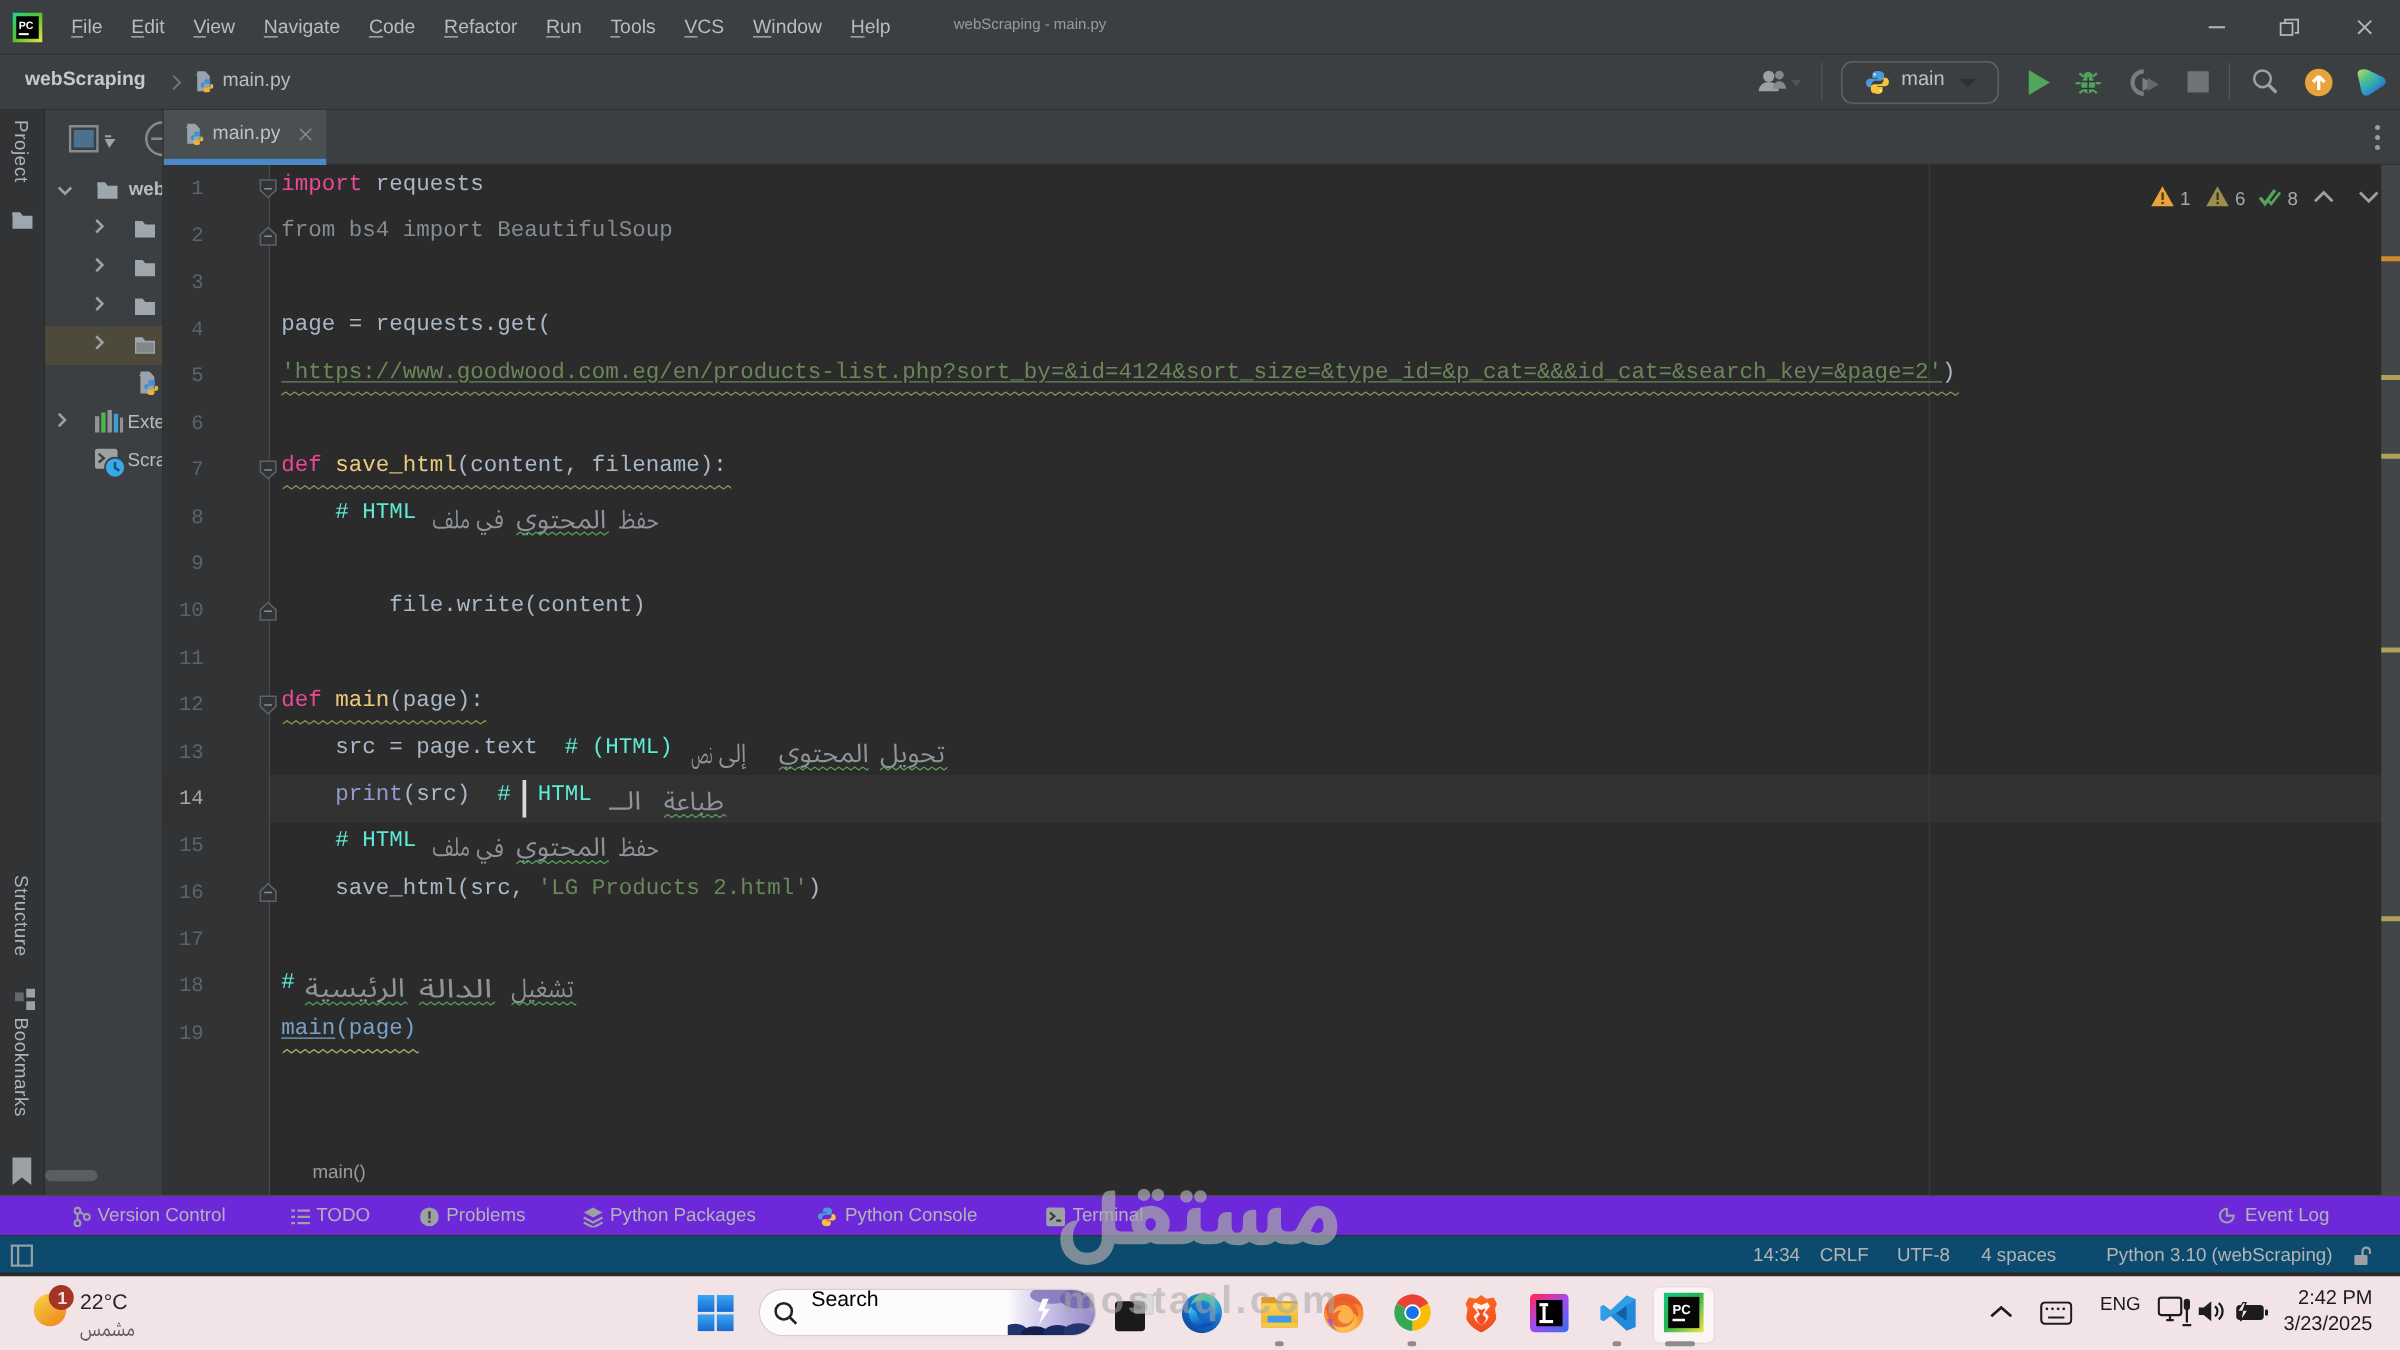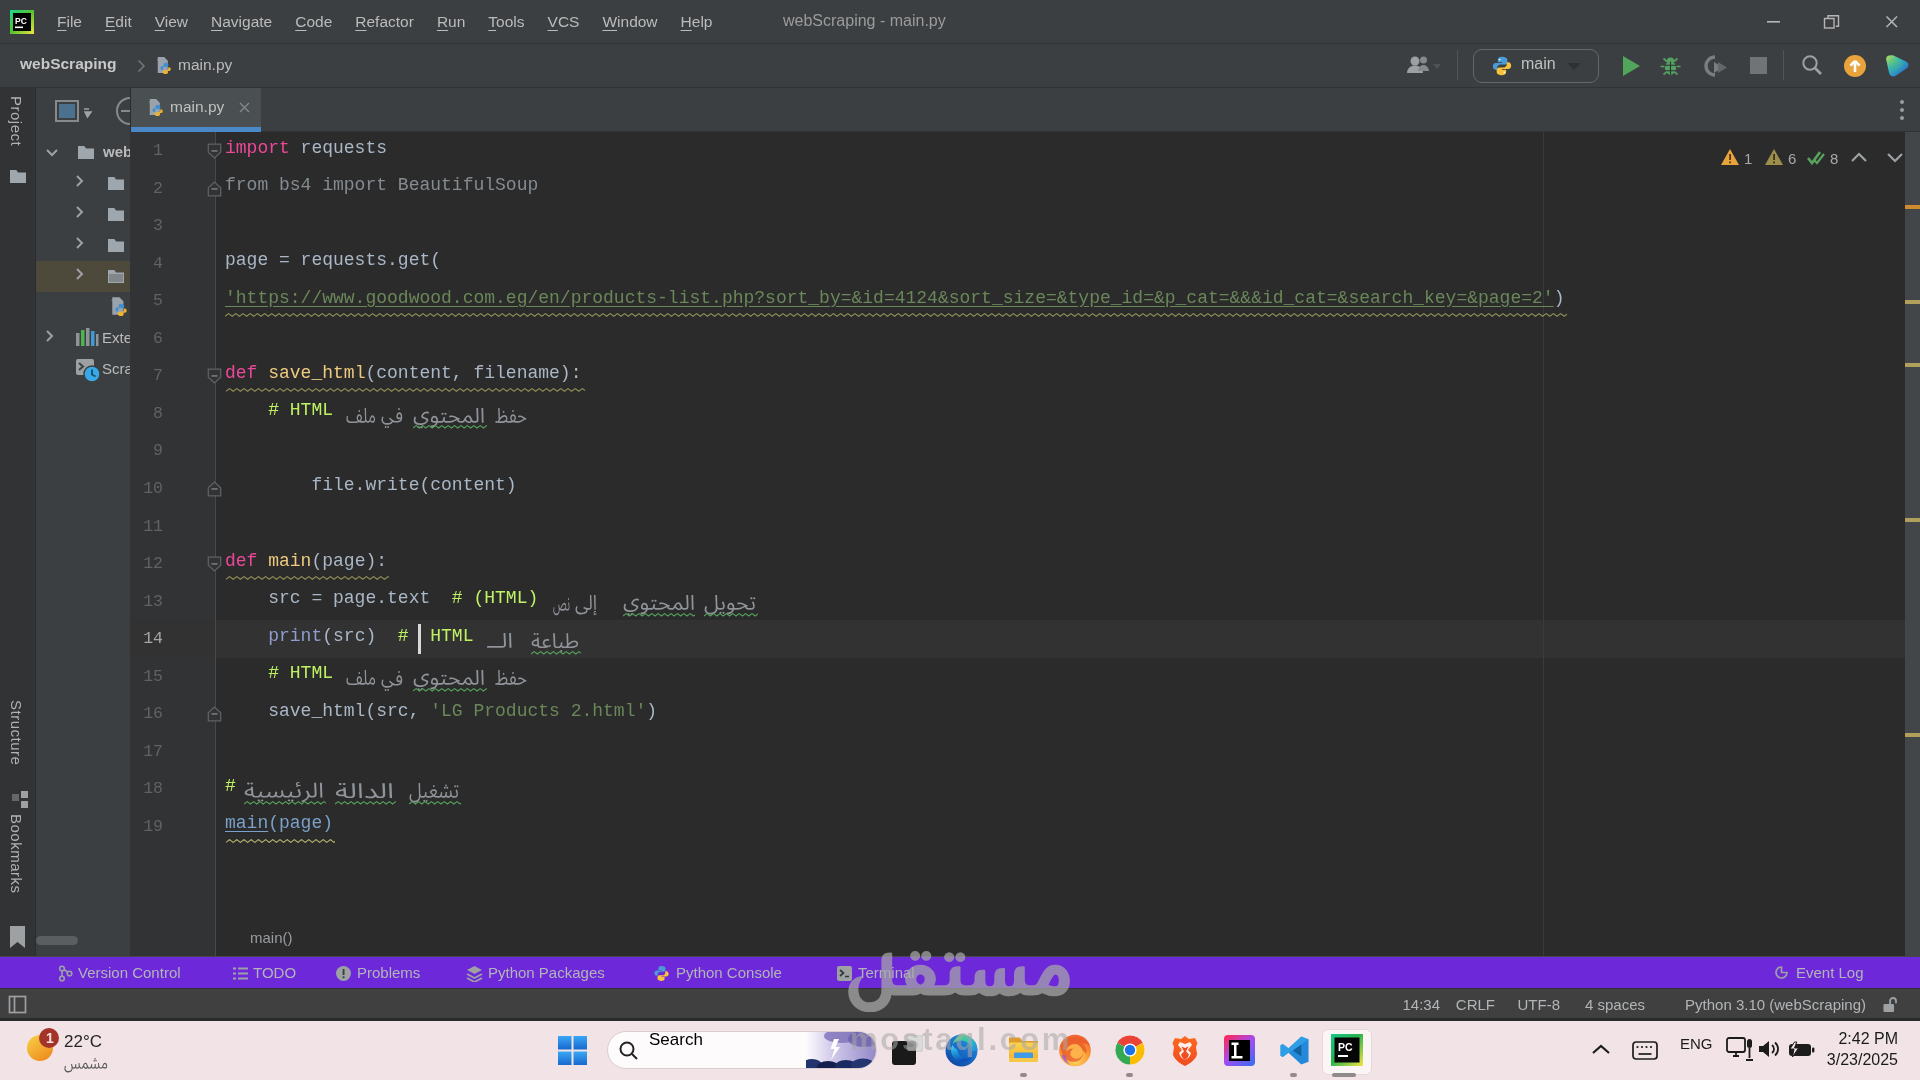--- a/index.html
+++ b/index.html
@@ -1,31 +1,31 @@
 <!DOCTYPE html>
 <html><head><meta charset="utf-8"><style>
 *{margin:0;padding:0;box-sizing:border-box}
 html,body{width:1920px;height:1080px;overflow:hidden;background:#2b2b2b;font-family:"Liberation Sans",sans-serif}
 .abs{position:absolute}
 #titlebar{position:absolute;left:0;top:0;width:1920px;height:44px;background:#3c3f41;border-bottom:1px solid #323232}
 .menu{position:absolute;top:0;height:43px;display:flex;align-items:center;gap:23px;left:57px;color:#bbbbbb;font-size:15.5px}
 .menu u{text-decoration-thickness:1px;text-underline-offset:3px}
-#wintitle{position:absolute;left:783px;top:12px;color:#9b9b9b;font-size:16px}
+#wintitle{position:absolute;left:763px;top:12px;color:#9b9b9b;font-size:12px}
 #toolbar{position:absolute;left:0;top:44px;width:1920px;height:44px;background:#3c3f41;border-bottom:1px solid #323232}
 #tabbar{position:absolute;left:131px;top:88px;width:1789px;height:44px;background:#3c3f41;border-bottom:1px solid #2f3234}
 #leftstrip{position:absolute;left:0;top:88px;width:36px;height:900px;background:#313335;border-right:1px solid #2a2c2e}
 .vtext{writing-mode:vertical-rl;color:#b0b3b5;font-size:15px;letter-spacing:0.5px}
 #projpanel{position:absolute;left:36px;top:88px;width:94px;height:900px;background:#3c3f41}
 #editor{position:absolute;left:130px;top:132px;width:1790px;height:824px;background:#2b2b2b}
 .ln{position:absolute;left:0;width:33px;text-align:right;color:#606366;font-family:"Liberation Mono",monospace;font-size:16.5px}
 .cl{position:absolute;left:95px;white-space:pre;color:#a9b7c6;font-family:"Liberation Mono",monospace;font-size:18px}
-.o{color:#ec4899}.s{color:#6a8759}.c{color:#bef264}.fn{color:#edca7e}.bi{color:#8f9ccc}.na{color:#b3553a}.gi{color:#848b91}.lk{color:#79a1c9}
+.o{color:#ec4899}.s{color:#6a8759}.c{color:#5eead4}.fn{color:#edca7e}.bi{color:#8f9ccc}.na{color:#b3553a}.gi{color:#848b91}.lk{color:#79a1c9}
 .trow{position:absolute;left:0;width:94px;height:31px;display:flex;align-items:center;color:#bbbbbb;font-size:15px;white-space:nowrap;overflow:hidden}
 #botbar{position:absolute;left:0;top:956px;width:1920px;height:32px;background:#6d28d9;border-top:1px solid #474a4c;color:#b2b5b7;font-size:15px}
-#statusbar{position:absolute;left:0;top:988px;width:1920px;height:30px;background:#404040;border-top:1px solid #323232;color:#b2b5b7;font-size:15px}
+#statusbar{position:absolute;left:0;top:988px;width:1920px;height:30px;background:#0c4a6e;border-top:1px solid #323232;color:#b2b5b7;font-size:15px}
 #taskbar{position:absolute;left:0;top:1021px;width:1920px;height:59px;background:#f2e4e6}
 .sbit{position:absolute;top:0;height:30px;display:flex;align-items:center}
 </style></head><body>
 <div id="titlebar">
 <svg class="abs" style="left:10px;top:10px" width="24" height="24">
       <defs>
 <linearGradient id="pcg" x1="0" y1="0" x2="1" y2="1">
           <stop offset="0" stop-color="#1bd789"></stop>
           <stop offset="0.5" stop-color="#55c32d"></stop>
           <stop offset="1" stop-color="#f2e63c"></stop>

